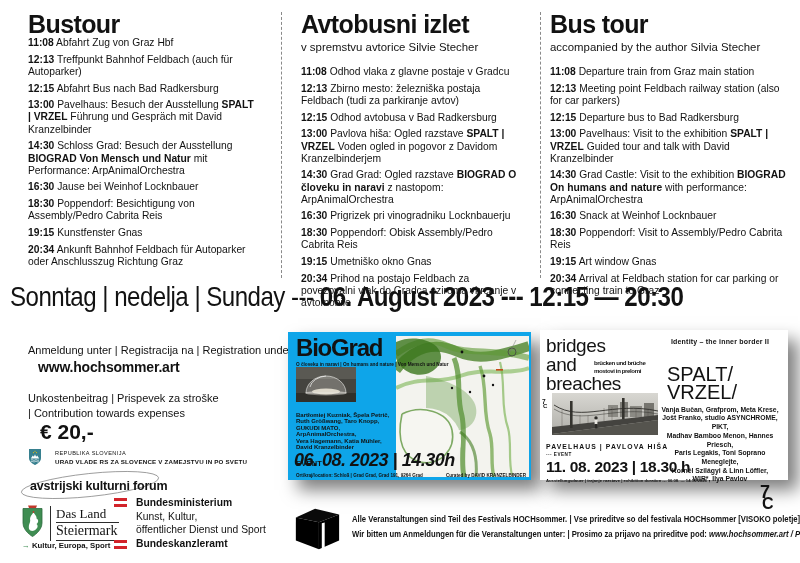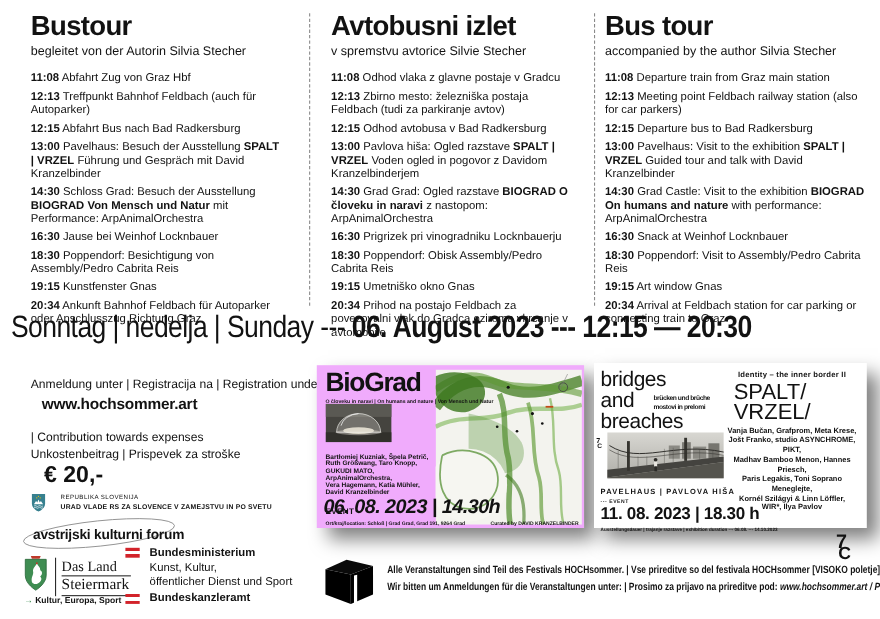--- a/index.html
+++ b/index.html
@@ -44,21 +44,21 @@
   .stmk-sub{left:22px;top:541px;font-size:7.8px;font-weight:bold;white-space:nowrap;}
   .stmk-sub .arr{color:#3f8d52;font-weight:bold;}
   .ministry{left:114px;top:496px;display:flex;}
   .chancellery{left:114px;top:538px;display:flex;align-items:center;}
   .flag{width:13px;height:9px;margin-top:2px;flex:0 0 13px;
     background:linear-gradient(180deg,#d2232a 0 33%,#ffffff 33% 66%,#d2232a 66% 100%);}
   .ministry-lines{margin-left:9px;font-size:10.3px;line-height:1.32;}
   .ministry-lines div:first-child{font-weight:bold;}
   .chancellery-label{margin-left:9px;font-size:10.3px;font-weight:bold;}
   
-  .biograd-card{left:288px;top:332px;width:243px;height:148px;background:#f0abfc;
+  .biograd-card{left:288px;top:332px;width:243px;height:148px;background:#0ea5e9;
     box-shadow:10px 10px 16px rgba(0,0,0,.5);overflow:visible;}
   .bg-left{position:absolute;left:8px;top:4px;width:102px;z-index:2;}
   .bg-title{font-size:24px;font-weight:bold;letter-spacing:-1.2px;line-height:1;margin:0;}
   .bg-sub{font-size:4.7px;font-weight:bold;margin-top:1.5px;white-space:nowrap;}
   .bg-photo{margin-top:4px;width:60px;height:35px;}
   .bg-artists{font-size:6px;font-weight:bold;line-height:1.1;margin-top:6px;}
   .bg-event{font-size:7.4px;font-weight:bold;margin-top:8px;letter-spacing:.3px;}
   .bg-date{position:absolute;left:6px;bottom:9px;font-size:18px;font-weight:bold;
     letter-spacing:-0.5px;white-space:nowrap;z-index:3;font-style:italic;}
   .bg-bottom{position:absolute;left:8px;right:5px;bottom:2.5px;display:flex;
@@ -74,38 +74,37 @@
   .zc-mini{position:absolute;left:-6px;top:62px;width:10px;height:12px;font-weight:bold;}
   .zc-mini .z{position:absolute;left:2px;top:0;font-size:6.5px;}
   .zc-mini .c{position:absolute;left:3px;top:4.5px;font-size:6px;}
   .br-photo{margin:5px 0 0 6px;width:106px;height:42px;}
   .br-venue{font-size:6.8px;font-weight:bold;letter-spacing:1.1px;margin-top:4px;white-space:nowrap;}
   .br-event{font-size:4.6px;font-weight:bold;margin-top:2px;letter-spacing:.5px;}
   .br-date{font-size:15.5px;font-weight:bold;white-space:nowrap;letter-spacing:-0.3px;margin-top:1px;}
   .br-duration{font-size:4.2px;font-weight:bold;margin-top:2px;white-space:nowrap;}
   .br-right{position:absolute;left:118px;top:8px;width:124px;}
   .br-identity{font-size:7px;font-weight:bold;text-align:center;letter-spacing:.2px;}
-  .br-gap{font-size:20px;line-height:.92;margin-top:3px;padding-left:9px;letter-spacing:0;}
+  .br-gap{font-size:20px;line-height:.92;margin-top:20px;padding-left:9px;letter-spacing:0;}
   .br-artists{font-size:6.8px;font-weight:bold;line-height:1.28;margin-top:4px;text-align:center;}
   
   .cube{left:292px;top:505px;}
   .footer-text{left:352px;top:511px;font-size:9.6px;font-weight:bold;line-height:1.6;
     white-space:nowrap;transform:scaleX(.8);transform-origin:0 0;}
   .f-url{font-style:italic;}
   .zc{left:750px;top:482px;width:32px;height:36px;font-weight:bold;}
   .zc .z{position:absolute;left:10px;top:0;font-size:18px;}
   .zc .c{position:absolute;left:12px;top:13px;font-size:16px;}
 </style>
 </head>
 <body>
 
 <div class="columns">
   <section class="col c1">
     <h1 class="col-title">Bustour</h1>
-    <p class="col-sub">begleitet von der Autorin Silvia Stecher</p>
     <div>
         <p class="sched-item"><b class="time">11:08</b> <span>Abfahrt Zug von Graz Hbf</span></p>
         <p class="sched-item"><b class="time">12:13</b> <span>Treffpunkt Bahnhof Feldbach (auch für Autoparker)</span></p>
         <p class="sched-item"><b class="time">12:15</b> <span>Abfahrt Bus nach Bad Radkersburg</span></p>
         <p class="sched-item"><b class="time">13:00</b> <span>Pavelhaus: Besuch der Ausstellung </span><b>SPALT | VRZEL</b><span> Führung und Gespräch mit David Kranzelbinder</span></p>
         <p class="sched-item"><b class="time">14:30</b> <span>Schloss Grad: Besuch der Ausstellung </span><b>BIOGRAD Von Mensch und Natur</b><span> mit Performance: ArpAnimalOrchestra</span></p>
         <p class="sched-item"><b class="time">16:30</b> <span>Jause bei Weinhof Locknbauer</span></p>
         <p class="sched-item"><b class="time">18:30</b> <span>Poppendorf: Besichtigung von Assembly/Pedro Cabrita Reis</span></p>
         <p class="sched-item"><b class="time">19:15</b> <span>Kunstfenster Gnas</span></p>
         <p class="sched-item"><b class="time">20:34</b> <span>Ankunft Bahnhof Feldbach für Autoparker oder Anschlusszug Richtung Graz</span></p>
@@ -143,22 +142,22 @@
   </section>
 </div>
 
 <div class="banner">
   <span>Sonntag | nedelja | Sunday</span><span> --- </span><b>06. August 2023</b><b> --- </b><b>12:15 — 20:30</b>
 </div>
 
 <div class="abs reg-label">Anmeldung unter | Registracija na | Registration under</div>
 <div class="abs reg-url">www.hochsommer.art</div>
 <div class="abs contrib">
+    <div>Unkostenbeitrag | Prispevek za stroške</div>
     <div>| Contribution towards expenses</div>
-    <div>Unkostenbeitrag | Prispevek za stroške</div>
   </div>
 <div class="abs amount">€ 20,-</div>
 
 <div class="abs slovenia">
   <span>
     <svg width="14" height="18" viewBox="0 0 14 18">
       <path d="M1,1 H13 V10 C13,14.8 7,17 7,17 C7,17 1,14.8 1,10 Z" fill="#37808f"></path>
       <circle cx="7" cy="3.2" r="0.55" fill="#f2c200"></circle>
         <circle cx="5.4" cy="4.6" r="0.55" fill="#f2c200"></circle>
         <circle cx="8.6" cy="4.6" r="0.55" fill="#f2c200"></circle>

